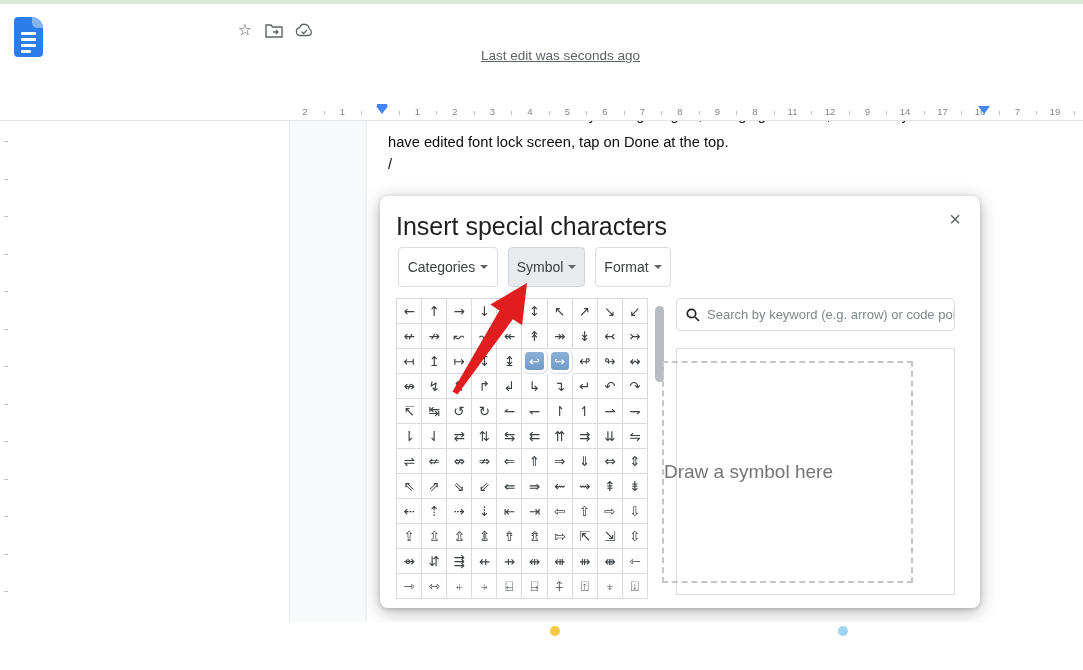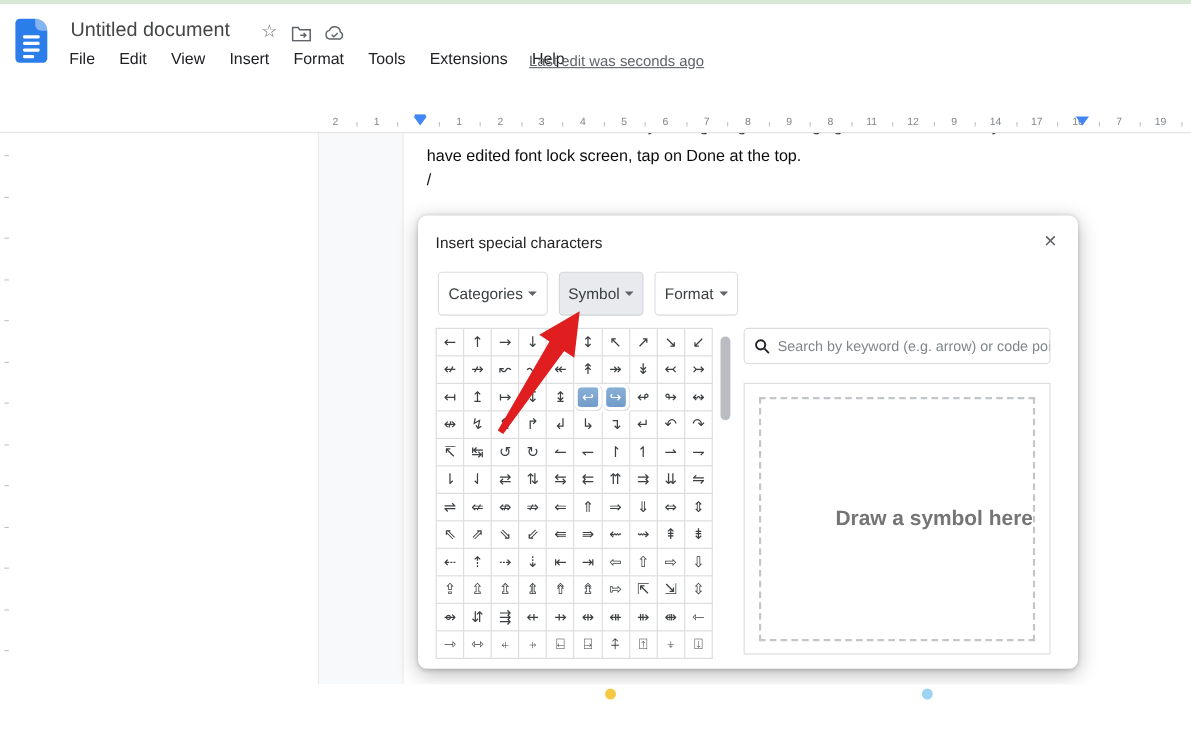--- a/index.html
+++ b/index.html
@@ -61,40 +61,40 @@
   
   #canvas { left:290px; top:121px; width:793px; height:501px; background:#f8f9fa; }
   #page { left:367px; top:121px; width:716px; height:501px; background:#fff; box-shadow:0 0 3px rgba(0,0,0,.12); }
   .doc-line { position:absolute; left:388px; font-size:14.7px; color:#0c0c0c; white-space:nowrap; }
   #doc-line1 { top:107px; z-index:5; }
   #doc-line2 { top:134px; }
   #doc-line3 { top:156px; }
 
   
   #dialog { left:380px; top:196px; width:600px; height:412px; background:#fff; border-radius:8px; box-shadow:0 4px 18px rgba(0,0,0,.28), 0 1px 4px rgba(0,0,0,.2); z-index:10; }
-  #dlg-title { left:396px; top:212px; font-size:14px; color:#1f1f1f; z-index:11; }
+  #dlg-title { left:396px; top:212px; font-size:25px; color:#1f1f1f; z-index:11; }
   #dlg-close { left:944px; top:208px; width:22px; height:22px; font-size:20px; color:#5f6368; text-align:center; line-height:22px; z-index:11; cursor:pointer; }
   .filter-btn { position:absolute; top:247px; height:40px; border:1px solid #dadce0; border-radius:4px; background:#fff; display:flex; align-items:center; justify-content:center; font-size:14px; color:#3c4043; z-index:11; cursor:pointer; }
   .filter-btn.active { background:#e8eaed; border-color:#d2d5d9; }
   #btn-categories { left:398px; width:100px; }
   #btn-symbol { left:508px; width:77px; }
   #btn-arrows { left:595px; width:76px; }
 
   #symbol-grid { left:396px; top:298px; width:252px; border-top:1px solid #d9dadc; border-left:1px solid #d9dadc; display:grid; grid-template-columns:repeat(10,25.1px); grid-auto-rows:25px; z-index:11; background:#fff; }
   .cell { border-right:1px solid #d9dadc; border-bottom:1px solid #d9dadc; display:flex; align-items:center; justify-content:center; font-family:"DejaVu Sans",sans-serif; font-size:13.5px; color:#3c4043; cursor:pointer; }
   .cell.emoji { color:#fff; background:linear-gradient(#8db3da,#6d98c6); background-clip:content-box; padding:3px; border-radius:7px; font-size:13px; }
   #grid-scrollbar { left:655px; top:306px; width:9px; height:76px; background:#b9bdc1; border-radius:5px; z-index:11; }
 
   #search-box { left:676px; top:298px; width:279px; height:33px; border:1px solid #dadce0; border-radius:4px; background:#fff; z-index:11; display:flex; align-items:center; padding-left:9px; }
   #search-box svg { flex:0 0 auto; }
   #search-input { border:none; outline:none; flex:1; margin-left:7px; font-size:13px; color:#202124; font-family:"Liberation Sans",sans-serif; background:transparent; }
   #search-input::placeholder { color:#80868b; }
 
   #draw-outer { left:676px; top:348px; width:279px; height:247px; border:1px solid #dadce0; background:#fff; z-index:11; }
-  #draw-inner { left:690px; top:361px; width:251px; height:222px; border:2px dashed #c3c6c9; z-index:11; display:flex; align-items:center; justify-content:flex-end;font-weight:bold; }
+  #draw-inner { left:662px; top:361px; width:251px; height:222px; border:2px dashed #c3c6c9; z-index:11; display:flex; align-items:center; justify-content:flex-start; }
   #draw-hint { font-size:19px; color:#757575; }
 
   
   #red-arrow { left:0; top:0; width:1083px; height:670px; z-index:20; pointer-events:none; }
 
   
   #taskbar { left:0; top:622px; width:1083px; height:48px; background:#fff; z-index:30; }
   .dock { position:absolute; top:627px; width:38px; height:38px; border-radius:50%; background:#fff; box-shadow:0 1px 3px rgba(0,0,0,.22); display:flex; align-items:center; justify-content:center; cursor:pointer; }
   .run { position:absolute; top:668px; width:9px; height:2px; background:#3c4043; border-radius:1px; transform:translateX(-50%); }
   .dot { position:absolute; width:10px; height:10px; border-radius:50%; z-index:31; }
@@ -160,43 +160,32 @@
 <div class="abs" id="top-strip"></div>
 
 <div class="abs" id="header">
   <div class="abs" id="docs-logo">
     <div class="fold"></div>
     <div class="ln" style="top:15px"></div>
     <div class="ln" style="top:21px"></div>
     <div class="ln" style="top:27px"></div>
     <div class="ln" style="top:33px;width:10px"></div>
   </div>
-  <div class="abs" id="doc-title">Untitled document</div>
   <div class="abs hdr-ic" id="star-icon">☆</div>
   <div class="abs hdr-ic" id="folder-icon">
     <svg width="18" height="15" viewBox="0 0 18 15">
         <path d="M1 2h5l1.5 2H17v10H1z" fill="none" stroke="#5f6368" stroke-width="1.4"></path>
         <path d="M8 9h5M11 7l2 2-2 2" stroke="#5f6368" stroke-width="1.3" fill="none"></path>
       </svg>
   </div>
   <div class="abs hdr-ic" id="cloud-icon">
     <svg width="19" height="14" viewBox="0 0 19 14">
         <path d="M5 12.5a4 4 0 0 1-.4-7.9A5 5 0 0 1 14.3 6 3.5 3.5 0 0 1 14 12.5z" fill="none" stroke="#5f6368" stroke-width="1.3"></path>
         <path d="M6.5 8.5l2 2 3.5-3.5" stroke="#5f6368" stroke-width="1.3" fill="none"></path>
       </svg>
-  </div>
-  <div class="abs" id="menu-row">
-    <span>File</span>
-    <span>Edit</span>
-    <span>View</span>
-    <span>Insert</span>
-    <span>Format</span>
-    <span>Tools</span>
-    <span>Extensions</span>
-    <span>Help</span>
   </div>
   <div class="abs" id="last-edit">Last edit was seconds ago</div>
 </div>
 
 <div class="abs" id="toolbar">
   <div class="ti glyph" style="left:16px;width:26px">↶</div>
   <div class="ti glyph" style="left:44px;width:26px">↷</div>
   <div class="ti" style="left:72px;width:26px">
     <svg width="17" height="16" viewBox="0 0 17 16">
         <path d="M4 0h9v4H4z M1 4h15a1 1 0 0 1 1 1v6h-3.5v4h-12v-4H1V5a1 1 0 0 1 1-1z" fill="#5f6368"></path>

